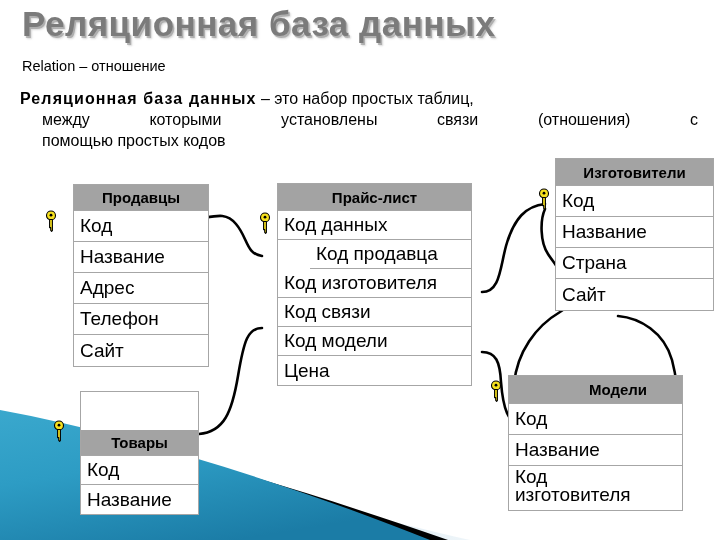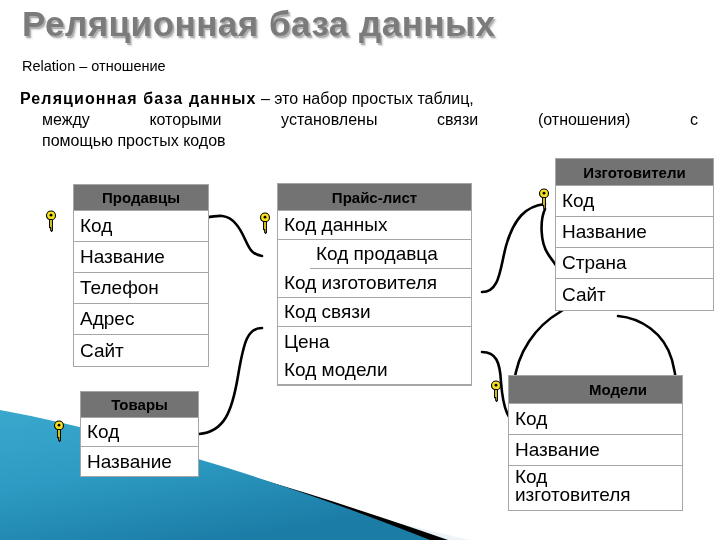--- a/index.html
+++ b/index.html
@@ -42,21 +42,21 @@
   #para .l2{text-align:justify;text-align-last:justify;}
 
   
   .table{
     position:absolute;
     border:1px solid #a6a6a6;
     background:#ffffff;
     box-sizing:border-box;
   }
   .thead{
-    background:#737373;
+    background:#a3a3a3;
     border-bottom:1px solid #a6a6a6;
     font-weight:bold;
     font-size:15px;
     text-align:center;
     color:#000;
     box-sizing:border-box;
     display:flex;align-items:center;justify-content:center;
   }
   .trow{
     border-bottom:1px solid #a6a6a6;
@@ -125,38 +125,38 @@
 
       <path d="M524,425 C518,420 512,404 514,384 C517,352 536,326 560,312 C584,298 560,272 548,254 C540,242 540,220 545,209"></path>
       <path d="M548,498 C600,500 660,496 672,470 C682,446 680,390 672,360 C664,332 640,318 618,316"></path>
     </g>
   </svg>
 
   <div class="table" style="left:73px;top:184px;width:136px;">
     <div class="thead" style="height:26px;">Продавцы</div>
     <div class="trow" style="height:31px;">Код</div>
     <div class="trow" style="height:31px;">Название</div>
+    <div class="trow" style="height:31px;">Адрес</div>
     <div class="trow" style="height:31px;">Телефон</div>
-    <div class="trow" style="height:31px;">Адрес</div>
     <div class="trow last" style="height:31px;">Сайт</div>
   </div>
   <svg class="keyicon" style="left:44px;top:210px;" viewBox="0 0 14 22">
     <circle cx="7" cy="5.5" r="4.5" fill="#f7e11e" stroke="#000" stroke-width="1.1"></circle>
     <circle cx="7" cy="5.2" r="1.4" fill="#000"></circle>
     <path d="M5.6,9.5 L8.4,9.5 L8.4,20.5 L7.6,21.3 L6.7,20.3 L6.7,17.6 L5.6,17.6 Z" fill="#f7e11e" stroke="#000" stroke-width="1.1" stroke-linejoin="round"></path>
   </svg>
 
   <div class="table" style="left:277px;top:183px;width:195px;">
     <div class="thead" style="height:27px;">Прайс-лист</div>
     <div class="trow" style="height:29px;">Код данных</div>
     <div class="trow" style="height:29px;margin-left:32px;">Код продавца</div>
     <div class="trow" style="height:29px;">Код изготовителя</div>
     <div class="trow" style="height:29px;">Код связи</div>
+    <div class="trow" style="height:29px;">Код модели</div>
     <div class="trow last" style="height:29px;">Цена</div>
-    <div class="trow" style="height:29px;">Код модели</div>
   </div>
   <svg class="keyicon" style="left:258px;top:212px;" viewBox="0 0 14 22">
     <circle cx="7" cy="5.5" r="4.5" fill="#f7e11e" stroke="#000" stroke-width="1.1"></circle>
     <circle cx="7" cy="5.2" r="1.4" fill="#000"></circle>
     <path d="M5.6,9.5 L8.4,9.5 L8.4,20.5 L7.6,21.3 L6.7,20.3 L6.7,17.6 L5.6,17.6 Z" fill="#f7e11e" stroke="#000" stroke-width="1.1" stroke-linejoin="round"></path>
   </svg>
 
   <div class="table" style="left:555px;top:158px;width:159px;">
     <div class="thead" style="height:27px;">Изготовители</div>
     <div class="trow" style="height:31px;">Код</div>
@@ -164,21 +164,21 @@
     <div class="trow" style="height:31px;">Страна</div>
     <div class="trow last" style="height:31px;">Сайт</div>
   </div>
   <svg class="keyicon" style="left:537px;top:188px;" viewBox="0 0 14 22">
     <circle cx="7" cy="5.5" r="4.5" fill="#f7e11e" stroke="#000" stroke-width="1.1"></circle>
     <circle cx="7" cy="5.2" r="1.4" fill="#000"></circle>
     <path d="M5.6,9.5 L8.4,9.5 L8.4,20.5 L7.6,21.3 L6.7,20.3 L6.7,17.6 L5.6,17.6 Z" fill="#f7e11e" stroke="#000" stroke-width="1.1" stroke-linejoin="round"></path>
   </svg>
 
   <div class="table" style="left:80px;top:391px;width:119px;">
-    <div class="thead" style="height:26px;">Товары</div>
+    <div class="thead" style="height:26px;margin-top:38px;">Товары</div>
     <div class="trow" style="height:29px;">Код</div>
     <div class="trow last" style="height:29px;">Название</div>
   </div>
   <svg class="keyicon" style="left:52px;top:420px;" viewBox="0 0 14 22">
     <circle cx="7" cy="5.5" r="4.5" fill="#f7e11e" stroke="#000" stroke-width="1.1"></circle>
     <circle cx="7" cy="5.2" r="1.4" fill="#000"></circle>
     <path d="M5.6,9.5 L8.4,9.5 L8.4,20.5 L7.6,21.3 L6.7,20.3 L6.7,17.6 L5.6,17.6 Z" fill="#f7e11e" stroke="#000" stroke-width="1.1" stroke-linejoin="round"></path>
   </svg>
 
   <div class="table" style="left:508px;top:375px;width:175px;">

